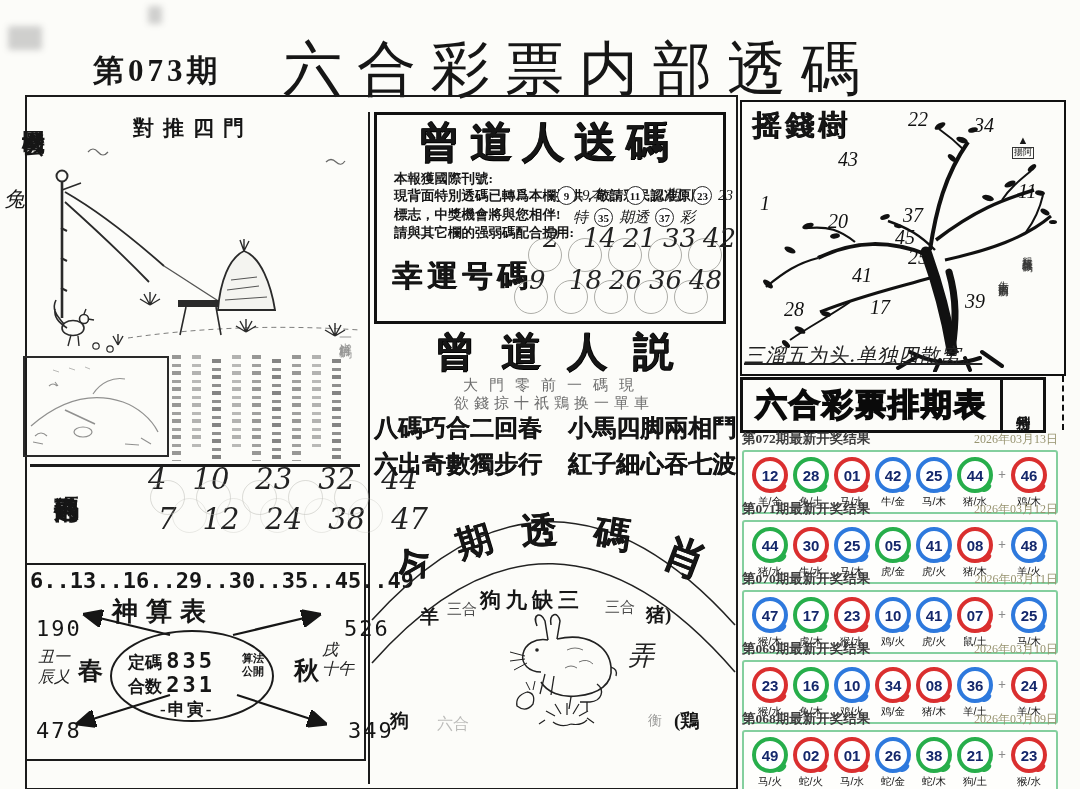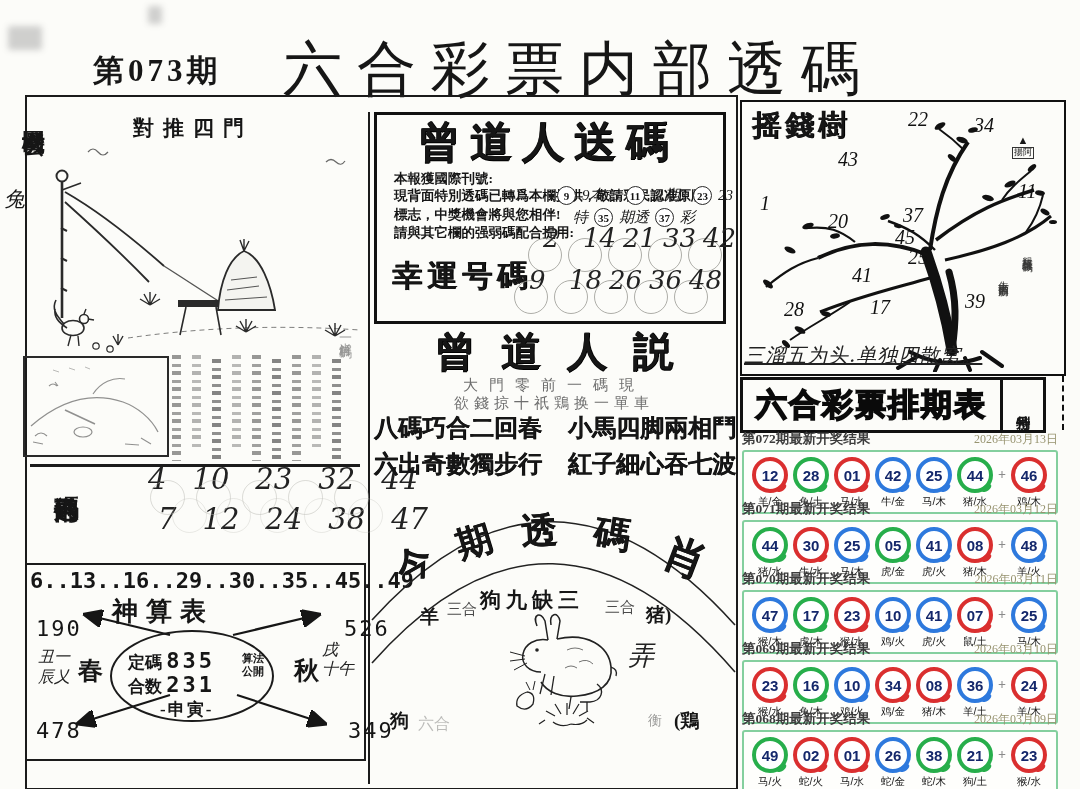--- a/index.html
+++ b/index.html
@@ -100,21 +100,21 @@
   #arc3{left:594px;top:510px;transform:rotate(9deg);}
   #arc4{left:664px;top:530px;transform:rotate(21deg);font-size:42px;}
   #gou-jiu{left:480px;top:586px;font-size:21px;letter-spacing:5px;}
   #z-yang{left:420px;top:604px;font-size:19px;}
   #sanhe-l{left:447px;top:600px;font-size:15px;color:#4a4a4a;}
   #sanhe-r{left:605px;top:598px;font-size:15px;color:#4a4a4a;}
   #z-zhu{left:646px;top:602px;font-size:19px;}
   #rabbit-svg{left:475px;top:612px;}
   #hand-nong{left:628px;top:638px;font-size:26px;}
   #z-gou{left:390px;top:708px;font-size:19px;}
-  #faint-liuhe{left:418px;top:714px;font-size:16px;opacity:.28;}
+  #faint-liuhe{left:437px;top:714px;font-size:16px;opacity:.28;}
   #faint-heng{left:648px;top:712px;font-size:14px;opacity:.45;}
   #z-ji{left:674px;top:708px;font-size:19px;}
 
   
   #tree-box{left:740px;top:100px;width:322px;height:272px;border:2.5px solid #111;}
   #tree-title{left:752px;top:106px;font-size:29px;letter-spacing:4px;text-shadow:1px 0 0 #000;}
   #tree-svg{left:740px;top:100px;}
   .tree-num{position:absolute;font-size:20px;font-style:italic;color:#111;}
   #seal{left:1008px;top:134px;width:30px;text-align:center;font-size:9px;line-height:1.1;}
   #seal .tri{font-size:11px;}

